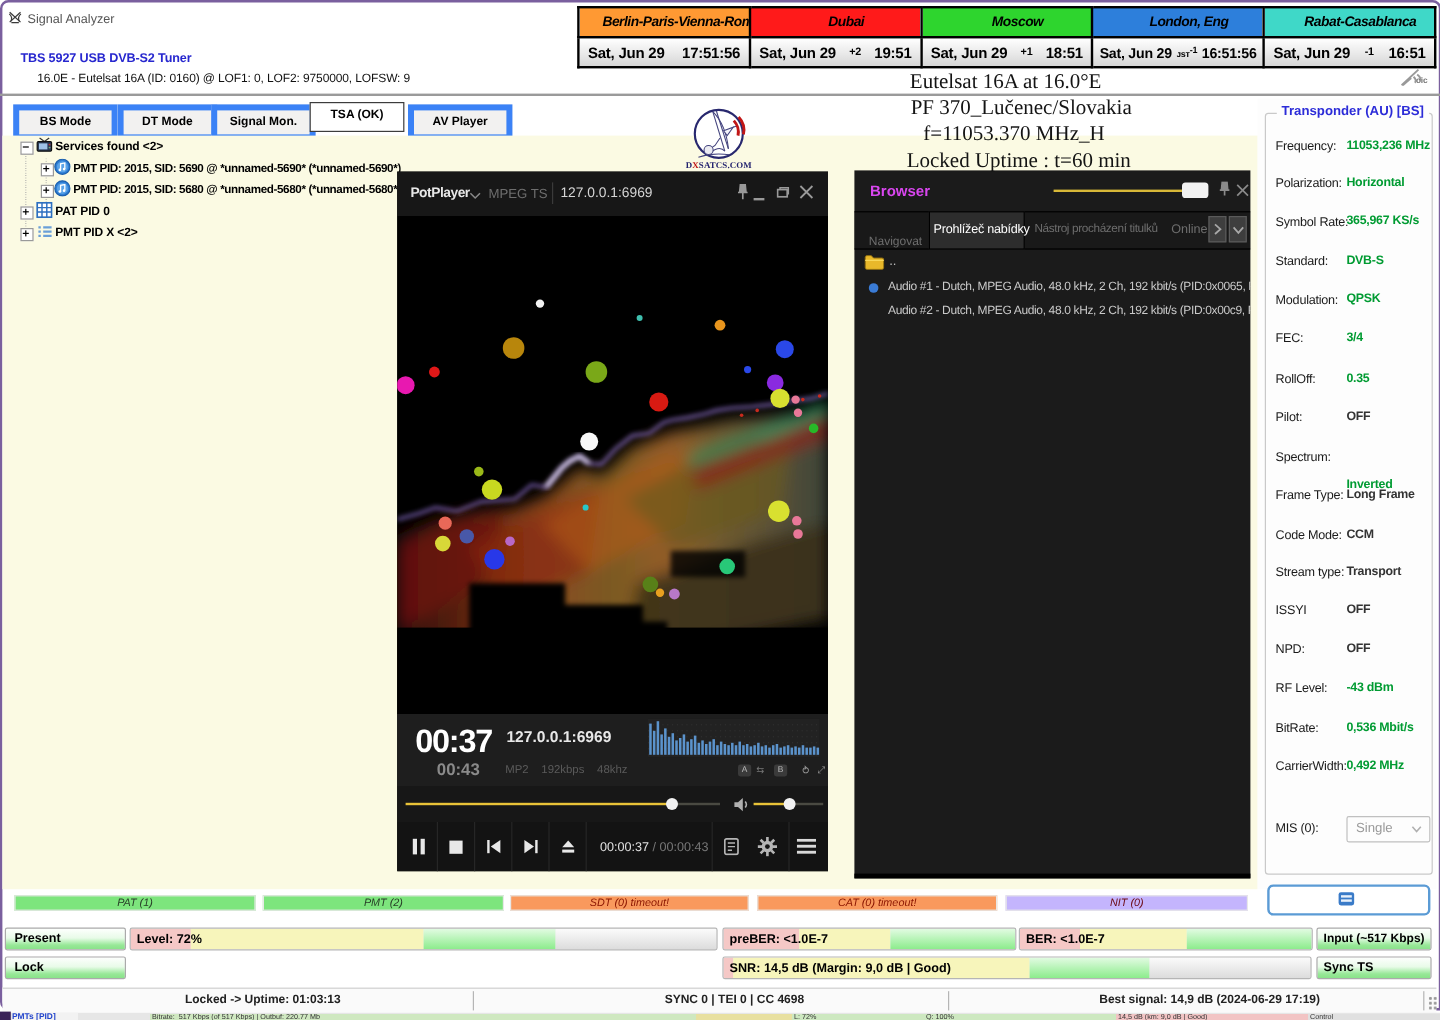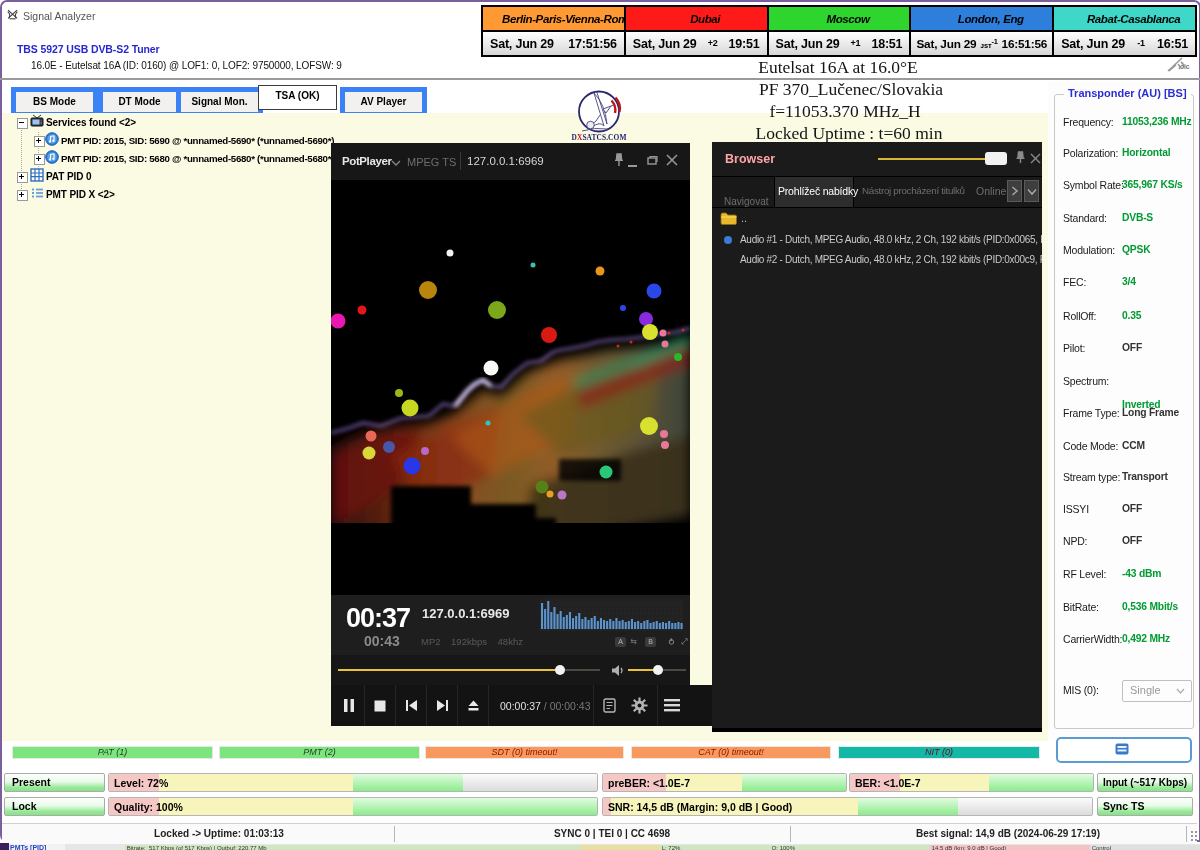--- a/index.html
+++ b/index.html
@@ -37,21 +37,21 @@
 .seg{position:absolute;top:0;height:17px;}
 .mtext{position:absolute;left:5px;top:0;height:17px;line-height:18px;font-size:10.5px;font-weight:bold;color:#000;white-space:nowrap;}
 #statusbar{left:2px;top:823px;width:1195px;height:21px;background:#fafafa;border-top:1px solid #d0d0d0;}
 .stxt{position:absolute;top:828px;font-size:10px;font-weight:bold;color:#222;transform:translateX(-50%);white-space:nowrap;padding-left:40px;}
 .ssep{position:absolute;top:826px;width:1px;height:16px;background:#b5b5b5;}
 
 #pot{left:331px;top:143px;width:359px;height:583px;background:#000;}
 #pothdr{left:0;top:0;width:359px;height:37px;background:#171717;}
 #potinfo{left:0;top:452px;width:359px;height:60px;background:#1e1e1e;}
 #potseek{left:0;top:512px;width:359px;height:30px;background:#171717;}
-#potctl{left:0;top:542px;width:359px;height:41px;background:#131313;padding-left:41px;}
+#potctl{left:0;top:542px;width:359px;height:41px;background:#131313;}
 .vsep{position:absolute;top:0;width:1px;height:41px;background:#262626;}
 
 #brw{left:712px;top:142px;width:330px;height:590px;background:#1b1b1b;border-bottom:4px solid #000;box-sizing:border-box;overflow:hidden;}
 
 #tp{left:1054px;top:94px;width:138px;height:633px;border:1px solid #c9c9c9;border-radius:3px;background:#fdfdfd;}
 #tplegend{left:1064px;top:87px;background:#fdfdfd;padding:0 4px;font-size:11px;font-weight:bold;color:#2c2cd8;}
 .tlab{position:absolute;left:1063px;font-size:10.5px;letter-spacing:-0.2px;color:#1a1a1a;white-space:nowrap;}
 .tval{position:absolute;left:1122px;font-size:10.3px;letter-spacing:-0.2px;font-weight:bold;white-space:nowrap;}
 .green{color:#009b32;}
 .dark{color:#333;font-weight:bold;}
@@ -439,21 +439,21 @@
         </svg>
  <svg class="abs" style="left:333px;top:14px" width="16" height="13">
           <rect y="0" width="16" height="2.4" fill="#d8d8d8"></rect>
           <rect y="5" width="16" height="2.4" fill="#d8d8d8"></rect>
           <rect y="10" width="16" height="2.4" fill="#d8d8d8"></rect>
         </svg>
 </div>
 </div>
 
 <div class="abs" id="brw">
- <span class="abs" style="left:13px;top:10px;font-size:12.5px;font-weight:bold;color:#fca5a5;">Browser</span>
+ <span class="abs" style="left:13px;top:10px;font-size:12.5px;font-weight:bold;color:#d946ef;">Browser</span>
  <div class="abs" style="left:166px;top:16px;width:122px;height:2px;background:#d8b838;"></div>
  <div class="abs" style="left:273px;top:10px;width:22px;height:13px;background:#f2f2f2;border-radius:3px;"></div>
  <svg class="abs" style="left:302px;top:9px" width="13" height="15" viewBox="0 0 12 15">
         <path d="M4 1 H8 L8.6 7 H3.4 Z M2 7.4 H10 M6 8 V12" stroke="#8a8a8a" stroke-width="1.4" fill="#8a8a8a"></path>
       </svg>
  <svg class="abs" style="left:318px;top:11px" width="11" height="11">
         <path d="M1 1 L10 10 M10 1 L1 10" stroke="#8a8a8a" stroke-width="1.4"></path>
       </svg>
  <div class="abs" style="left:0;top:34px;width:330px;height:30px;background:#191919;border-top:1px solid #000;border-bottom:1px solid #000;"></div>
  <span class="abs" style="left:12px;top:54px;font-size:10px;color:#6e6e6e;">Navigovat</span>
@@ -526,21 +526,21 @@
 <svg class="abs" style="left:1115px;top:743px" width="14" height="12" viewBox="0 0 14 12">
       <rect x="0.5" y="0.5" width="13" height="11" rx="2" fill="#3a7bc8"></rect>
       <rect x="2.5" y="3" width="9" height="2" fill="#e8f0fa"></rect>
       <rect x="2.5" y="6.5" width="9" height="2" fill="#e8f0fa"></rect>
     </svg>
 
 <div class="abs sbar" style="left:12px;top:746px;width:199px;background:#7de57d;color:#284028;">PAT (1)</div>
 <div class="abs sbar" style="left:219px;top:746px;width:199px;background:#7de57d;color:#284028;">PMT (2)</div>
 <div class="abs sbar" style="left:425px;top:746px;width:197px;background:#f9995d;color:#8b1500;">SDT (0) timeout!</div>
 <div class="abs sbar" style="left:631px;top:746px;width:198px;background:#f9995d;color:#8b1500;">CAT (0) timeout!</div>
-<div class="abs sbar" style="left:838px;top:746px;width:200px;background:#14b8a6;color:#6b0a14;">NIT (0)</div>
+<div class="abs sbar" style="left:838px;top:746px;width:200px;background:#c4b5fd;color:#6b0a14;">NIT (0)</div>
 
 <div class="abs btn" style="left:4px;top:773px;width:92px;">Present</div>
 <div class="abs mbar" style="left:108px;top:773px;width:488px;">
  <div class="seg" style="left:0;width:50px;background:#f5c8c6;"></div>
  <div class="seg" style="left:50px;width:194px;background:#f7f5bb;"></div>
  <div class="seg" style="left:244px;width:110px;background:linear-gradient(#e2fbe2,#8cec8c);"></div>
  <div class="seg" style="left:354px;width:134px;background:linear-gradient(#fbfbfb,#dcdcdc);"></div>
  <div class="mtext">Level: 72%</div>
 </div>
 <div class="abs mbar" style="left:602px;top:773px;width:243px;">
@@ -551,26 +551,20 @@
 </div>
 <div class="abs mbar" style="left:849px;top:773px;width:243px;">
  <div class="seg" style="left:0;width:50px;background:#f5c8c6;"></div>
  <div class="seg" style="left:50px;width:89px;background:#f7f5bb;"></div>
  <div class="seg" style="left:139px;width:104px;background:linear-gradient(#e2fbe2,#8cec8c);"></div>
  <div class="mtext">BER: &lt;1.0E-7</div>
 </div>
 <div class="abs btn" style="left:1097px;top:773px;width:89px;padding-left:5px;font-size:10px;">Input (~517 Kbps)</div>
 
 <div class="abs btn" style="left:4px;top:797px;width:92px;">Lock</div>
-<div class="abs mbar" style="left:108px;top:797px;width:488px;">
- <div class="seg" style="left:0;width:50px;background:#f5c8c6;"></div>
- <div class="seg" style="left:50px;width:194px;background:#f7f5bb;"></div>
- <div class="seg" style="left:244px;width:244px;background:linear-gradient(#e2fbe2,#8cec8c);"></div>
- <div class="mtext">Quality: 100%</div>
-</div>
 <div class="abs mbar" style="left:602px;top:797px;width:489px;">
  <div class="seg" style="left:0;width:8px;background:#f5c8c6;"></div>
  <div class="seg" style="left:8px;width:247px;background:#f7f5bb;"></div>
  <div class="seg" style="left:255px;width:100px;background:linear-gradient(#e2fbe2,#8cec8c);"></div>
  <div class="seg" style="left:355px;width:134px;background:linear-gradient(#fbfbfb,#dcdcdc);"></div>
  <div class="mtext">SNR: 14,5 dB (Margin: 9,0 dB | Good)</div>
 </div>
 <div class="abs btn" style="left:1097px;top:797px;width:89px;padding-left:5px;">Sync TS</div>
 
 <div class="abs" id="statusbar"></div>

